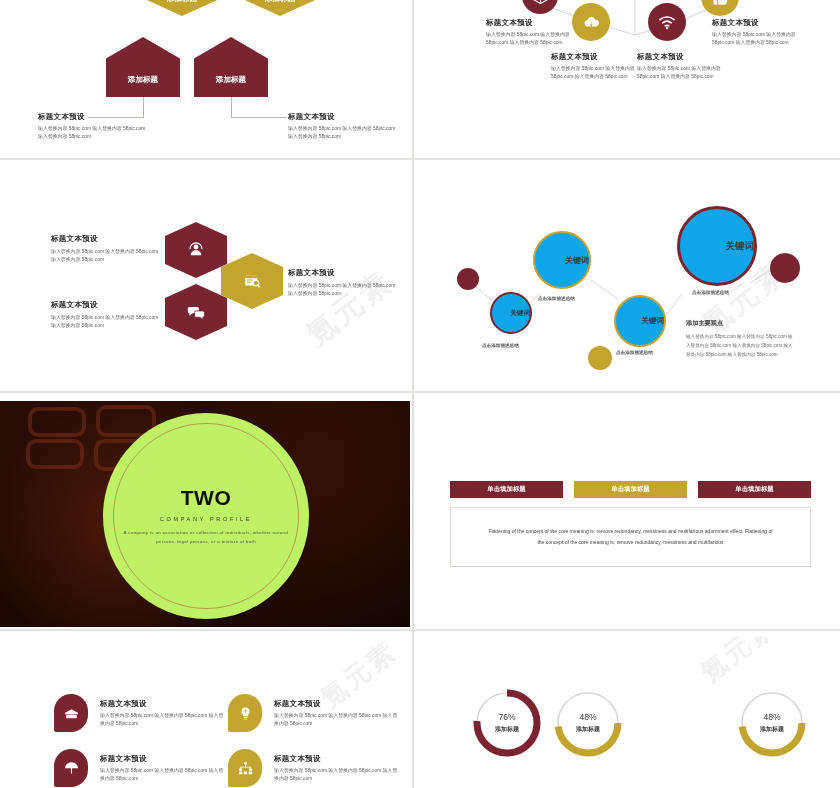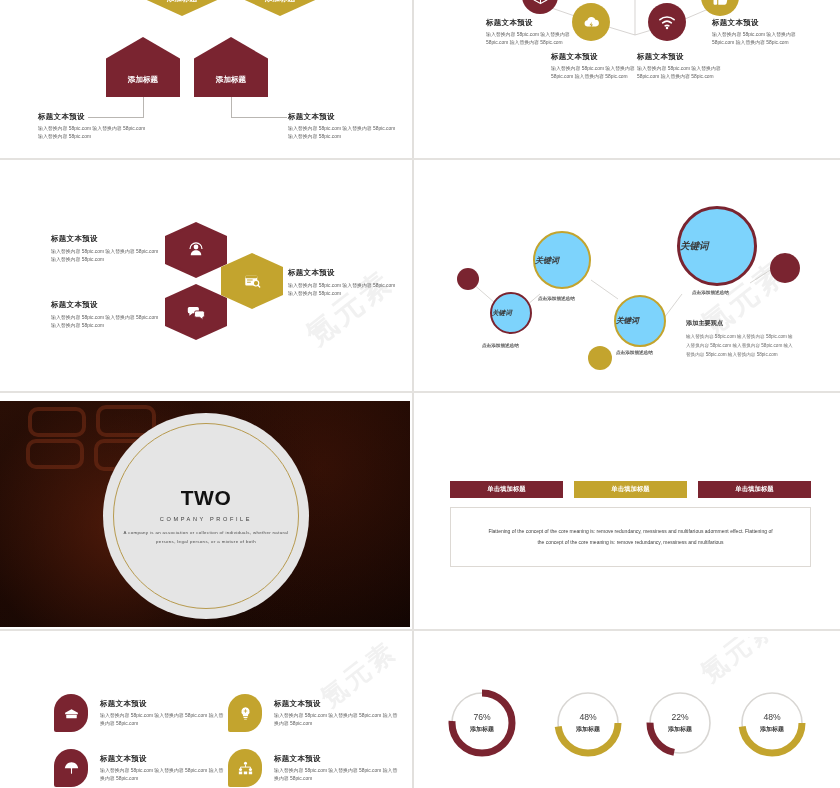--- a/index.html
+++ b/index.html
@@ -49,44 +49,44 @@
   .circ.gold { background: #c3a42e; }
   .link-svg { position: absolute; left: 0; top: 0; overflow: visible; }
   .hex {
     position: absolute; clip-path: polygon(50% 0,100% 25%,100% 75%,50% 100%,0 75%,0 25%);
     display: flex; align-items: center; justify-content: center;
   }
   .hex-inner { clip-path: polygon(50% 0,100% 25%,100% 75%,50% 100%,0 75%,0 25%); display:flex; align-items:center; justify-content:center; }
 
   
   .kcirc {
-    position: absolute; border-radius: 50%; background: #7dd3fc;
-    display: flex; align-items: center; justify-content: flex-start;
-    font-weight: bold; color: #3a3a3a; font-style: italic;
+    position: absolute; border-radius: 50%; background: #0ea5e9;
+    display: flex; align-items: center; justify-content: flex-end;
+    font-weight: bold; color: #3a3a3a;
   }
   .kcirc.red  { border: 2.4px solid #7a2430; }
   .kcirc.gold { border: 2.4px solid #c3a42e; }
   .dot { position: absolute; border-radius: 50%; }
   .dot.red  { background: #7a2430; }
   .dot.gold { background: #c3a42e; }
   .kcap { position: absolute; font-size: 4.6px; color: #555; font-weight: bold; white-space: nowrap; }
 
   
   .cover { position: absolute; inset: 0; background: #140703; overflow: hidden; }
   .cover-bg {
     position: absolute; inset: 0;
     background:
       radial-gradient(circle at 30% 55%, rgba(120,40,15,.55) 0%, rgba(40,12,5,.2) 45%, rgba(10,4,2,0) 70%),
       radial-gradient(circle at 78% 30%, rgba(90,28,10,.45) 0%, rgba(20,7,3,0) 60%),
       linear-gradient(145deg,#2a0f06 0%,#190803 40%,#0d0402 100%);
   }
   .cover-shape { position: absolute; border: 4px solid rgba(118,46,22,.55); border-radius: 10px; }
   .cover-circle {
     position: absolute; left: 103px; top: 12px; width: 206px; height: 206px;
-    border-radius: 50%; background: #e5e5e5;
+    border-radius: 50%; background: #bef264;
     display: flex; align-items: center; justify-content: center;
   }
   .cover-ring {
     position: absolute; left: 10px; top: 10px; right: 10px; bottom: 10px;
     border: 1px solid #b79a4e; border-radius: 50%;
   }
   .cover-txt { text-align: center; position: relative; z-index: 2; }
   .cv-two   { font-size: 21px; font-weight: bold; color: #111; letter-spacing: .5px; font-family:"Liberation Sans",sans-serif; }
   .cv-cn    { font-size: 15px; font-weight: bold; color: #111; margin-top: 4px; letter-spacing: 1px; }
   .cv-en    { font-size: 5.6px; color: #3d3d3d; letter-spacing: 2.6px; margin-top: 6px; }
@@ -410,21 +410,21 @@
     </div>
     <div style="position:absolute; left:274px; top:117px; width:128px;">
       <div class="h-title">标题文本预设</div>
       <div class="h-body" style="margin-top:3px">输入替换内容 58pic.com 输入替换内容 58pic.com 输入替换内容 58pic.com</div>
     </div>
   </div>
 
   <div class="slide s8">
     <div class="wm" style="left:275px; top:-5px; font-size:26px;">氪元素</div>
 
-    <div class="donut" style="left:26px; top:50px;">
+    <div class="donut" style="left:51px; top:50px;">
       <svg width="72" height="72" viewBox="0 0 72 72">
         <circle cx="36" cy="36" r="30" fill="none" stroke="#d8d6d3" stroke-width="1.6"></circle>
         <circle cx="36" cy="36" r="30" fill="none" stroke="#7a2430" stroke-width="7" stroke-dasharray="143.3 45.2" stroke-dashoffset="0" transform="rotate(-90 36 36)" stroke-linecap="butt"></circle>
       </svg>
       <div class="lbl">
         <div class="pct">76%</div>
         <div class="cap">添加标题</div>
       </div>
     </div>
 
@@ -432,30 +432,20 @@
       <svg width="72" height="72" viewBox="0 0 72 72">
         <circle cx="36" cy="36" r="30" fill="none" stroke="#d8d6d3" stroke-width="1.6"></circle>
         <circle cx="36" cy="36" r="30" fill="none" stroke="#c3a42e" stroke-width="7" stroke-dasharray="90.5 98.0" stroke-dashoffset="-47.1" transform="rotate(-90 36 36)" stroke-linecap="butt"></circle>
       </svg>
       <div class="lbl">
         <div class="pct">48%</div>
         <div class="cap">添加标题</div>
       </div>
     </div>
 
-    <div class="donut" style="left:224px; top:50px;">
-      <svg width="72" height="72" viewBox="0 0 72 72">
-        <circle cx="36" cy="36" r="30" fill="none" stroke="#d8d6d3" stroke-width="1.6"></circle>
-        <circle cx="36" cy="36" r="30" fill="none" stroke="#7a2430" stroke-width="7" stroke-dasharray="41.5 147.0" stroke-dashoffset="-100" transform="rotate(-90 36 36)" stroke-linecap="butt"></circle>
-      </svg>
-      <div class="lbl">
-        <div class="pct">22%</div>
-        <div class="cap">添加标题</div>
-      </div>
-    </div>
 
     <div class="donut" style="left:316px; top:50px;">
       <svg width="72" height="72" viewBox="0 0 72 72">
         <circle cx="36" cy="36" r="30" fill="none" stroke="#d8d6d3" stroke-width="1.6"></circle>
         <circle cx="36" cy="36" r="30" fill="none" stroke="#c3a42e" stroke-width="7" stroke-dasharray="90.5 98.0" stroke-dashoffset="-47.1" transform="rotate(-90 36 36)" stroke-linecap="butt"></circle>
       </svg>
       <div class="lbl">
         <div class="pct">48%</div>
         <div class="cap">添加标题</div>
       </div>

